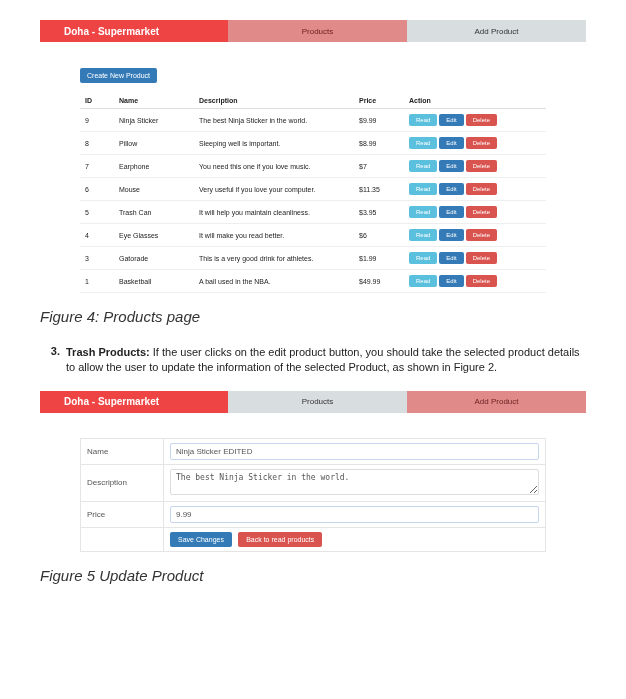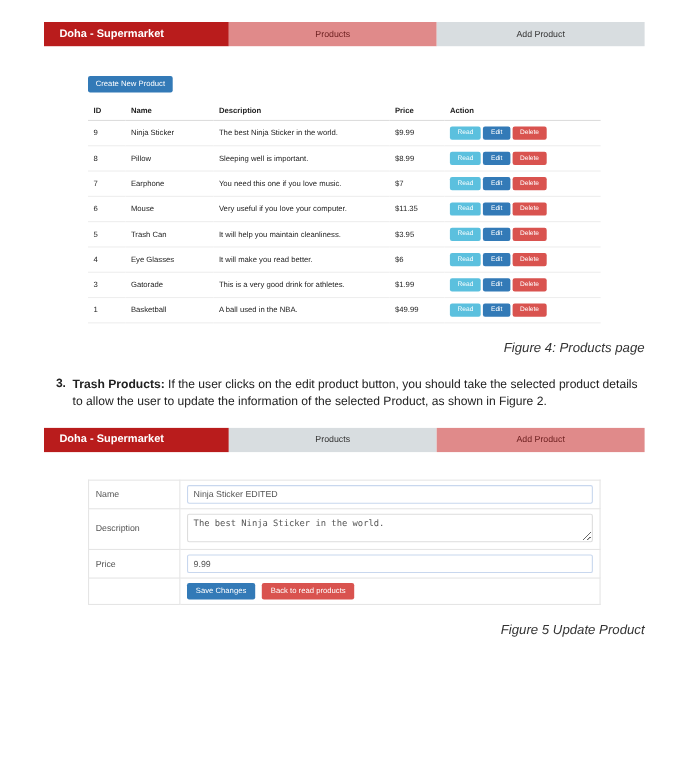--- a/index.html
+++ b/index.html
@@ -11,27 +11,27 @@
     color: #222;
     width: 626px;
     box-sizing: border-box;
   }
   .navbar {
     display: flex;
     height: 22px;
     margin-bottom: 25px;
   }
   .navbar .brand {
-    background: #b91c1c;
+    background: #ef4444;
     color: #fff;
     font-weight: bold;
     font-size: 10px;
     display: flex;
     align-items: center;
-    padding: 0 14px;
+    padding: 0 24px;
     flex: 0 0 140px;
   }
   .navbar .tab {
     flex: 1;
     display: flex;
     align-items: center;
     justify-content: center;
     background: #d8dde0;
     font-size: 8px;
     color: #333;
@@ -88,23 +88,23 @@
     font-size: 6px;
     padding: 3px 7px;
     border-radius: 2px;
     margin-right: 2px;
   }
   .btn-read { background: #d9534f; }
   .btn-read.info { background: #5bc0de; }
   .btn-edit { background: #337ab7; }
   .btn-delete { background: #d9534f; }
   .caption {
-    text-align: right;
+    text-align: left;
     font-style: italic;
-    font-size: 12px;
+    font-size: 15px;
     color: #333;
     margin: 15px 0 20px 0;
   }
   .instruction-row {
     display: flex;
     margin-bottom: 15px;
   }
   .instruction-num {
     width: 20px;
     font-weight: bold;

